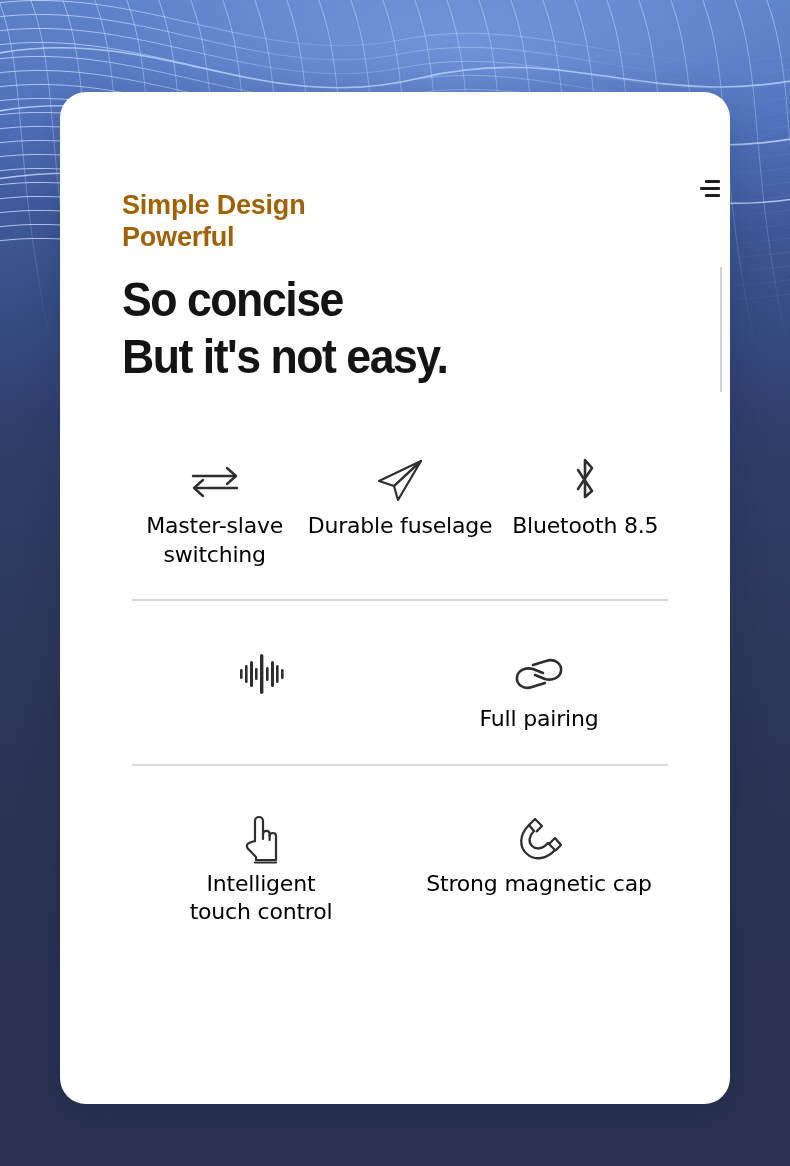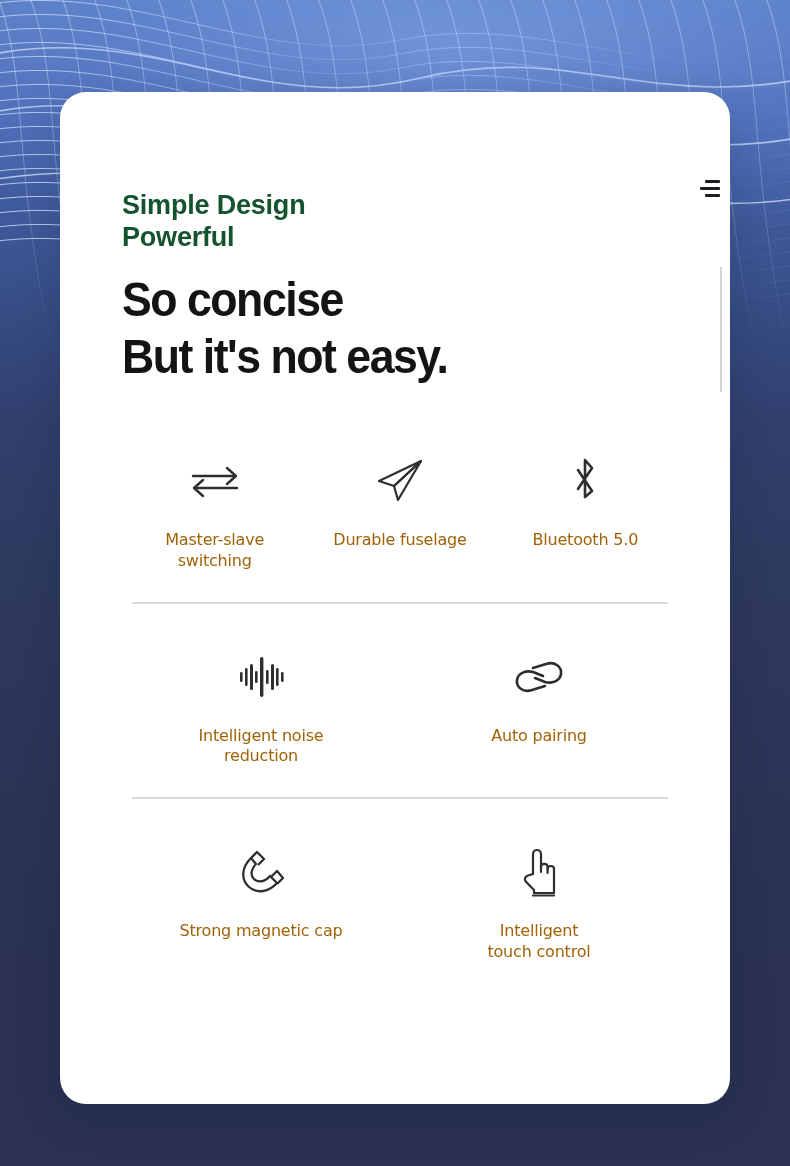--- a/index.html
+++ b/index.html
@@ -73,21 +73,21 @@
   .head-wrap {
     position: absolute;
     left: 62px;
     top: 98px;
     right: 52px;
   }
   .eyebrow {
     font-size: 27px;
     font-weight: bold;
     line-height: 1.18;
-    color: #14532d;
+    color: #a16207;
     letter-spacing: -0.2px;
     white-space: pre-line;
   }
 
   .menu-icon {
     position: absolute;
     right: 10px;
     top: 88px;
     width: 22px;
     height: 18px;
@@ -145,24 +145,23 @@
     text-align: center;
   }
   .ficon {
     height: 62px;
     display: flex;
     align-items: center;
     justify-content: center;
   }
   .ficon svg { display: block; }
   .flabel {
-    margin-top: 18px;
-    font-size: 16px;
+    font-size: 22px;
     line-height: 1.3;
-    color: #a16207;
+    color: #000000;
     white-space: pre-line;
     font-family: "DejaVu Sans", sans-serif;
     letter-spacing: -0.2px;
   }
   .divider {
     height: 2px;
     background: #d9d9db;
     margin: 30px 10px 0 10px;
   }
   .rowgap { height: 42px; }
@@ -295,21 +294,21 @@
         </div>
 
         <div class="fcell">
           <div class="ficon">
             <svg width="36" height="50" viewBox="0 0 36 50">
               <g fill="none" stroke="#2e2e2e" stroke-width="2.6" stroke-linecap="round" stroke-linejoin="round">
                 <path d="M11,14 L25,35 L18,41 L18,4 L25,12 L11,33"></path>
               </g>
             </svg>
           </div>
-          <div class="flabel">Bluetooth 5.0</div>
+          <div class="flabel">Bluetooth 8.5</div>
         </div>
       </div>
 
       <div class="divider"></div>
       <div class="rowgap"></div>
 
       <div class="frow">
 
         <div class="fcell">
           <div class="ficon">
@@ -320,67 +319,65 @@
                 <rect x="15" y="11" width="3.0" height="26" rx="1.5"></rect>
                 <rect x="20" y="18" width="2.6" height="12" rx="1.3"></rect>
                 <rect x="25" y="4" width="3.4" height="40" rx="1.7"></rect>
                 <rect x="31" y="17" width="2.6" height="14" rx="1.3"></rect>
                 <rect x="36" y="11" width="3.0" height="26" rx="1.5"></rect>
                 <rect x="41" y="15" width="2.6" height="18" rx="1.3"></rect>
                 <rect x="46" y="19" width="2.6" height="10" rx="1.3"></rect>
               </g>
             </svg>
           </div>
-          <div class="flabel">Intelligent noise
-reduction</div>
         </div>
 
         <div class="fcell">
           <div class="ficon">
             <svg width="56" height="40" viewBox="0 0 56 40">
               <g fill="none" stroke="#2e2e2e" stroke-width="2.6" stroke-linecap="round" stroke-linejoin="round">
                 <path d="M22,11 L35,7 C44,4 51,10 50,17 C49,24 41,27 34,25 L24,21"></path>
                 <path d="M34,29 L21,33 C12,36 5,30 6,23 C7,16 15,13 22,15 L32,19"></path>
               </g>
             </svg>
           </div>
-          <div class="flabel">Auto pairing</div>
+          <div class="flabel">Full pairing</div>
         </div>
       </div>
 
       <div class="divider"></div>
       <div class="rowgap"></div>
 
       <div class="frow">
-        <div class="fcell">
-          <div class="ficon">
-            <svg width="52" height="52" viewBox="0 0 52 52">
-              <g fill="none" stroke="#2e2e2e" stroke-width="2.3" stroke-linejoin="round">
-                <path d="M16,12 C6,22 6,34 14,41 C22,48 34,46 42,37 L35,30 C30,36 23,37 19,33 C15,29 16,23 21,18 Z"></path>
-                <path d="M16,12 L22,6 L29,13 L23,19"></path>
-                <path d="M36,31 L42,25 L48,32 L42,38"></path>
-              </g>
-            </svg>
-          </div>
-          <div class="flabel">Strong magnetic cap</div>
-        </div>
-
         <div class="fcell">
           <div class="ficon">
             <svg width="44" height="54" viewBox="0 0 44 54">
               <g fill="none" stroke="#2e2e2e" stroke-width="2.2" stroke-linecap="round" stroke-linejoin="round">
                 <path d="M16,29 L16,9 C16,6.5 18,5 20,5 C22,5 24,6.5 24,9 L24,27"></path>
                 <path d="M24,22 C24,20 25.6,18.8 27.4,18.8 C29.2,18.8 30.6,20 30.6,22 L30.6,28"></path>
                 <path d="M30.6,24 C30.6,22.2 32,21 33.8,21 C35.6,21 37,22.2 37,24 L37,38"></path>
                 <path d="M16,29 L11,30.5 C8,31.5 7,34 8.8,36.5 L17,45 L17,48 L37,48 L37,38"></path>
                 <line x1="16" y1="50.5" x2="37" y2="50.5"></line>
               </g>
             </svg>
           </div>
           <div class="flabel">Intelligent
 touch control</div>
         </div>
 
+        <div class="fcell">
+          <div class="ficon">
+            <svg width="52" height="52" viewBox="0 0 52 52">
+              <g fill="none" stroke="#2e2e2e" stroke-width="2.3" stroke-linejoin="round">
+                <path d="M16,12 C6,22 6,34 14,41 C22,48 34,46 42,37 L35,30 C30,36 23,37 19,33 C15,29 16,23 21,18 Z"></path>
+                <path d="M16,12 L22,6 L29,13 L23,19"></path>
+                <path d="M36,31 L42,25 L48,32 L42,38"></path>
+              </g>
+            </svg>
+          </div>
+          <div class="flabel">Strong magnetic cap</div>
+        </div>
+
       </div>
 
     </div>
   </div>
 </div>
 
 </body></html>

